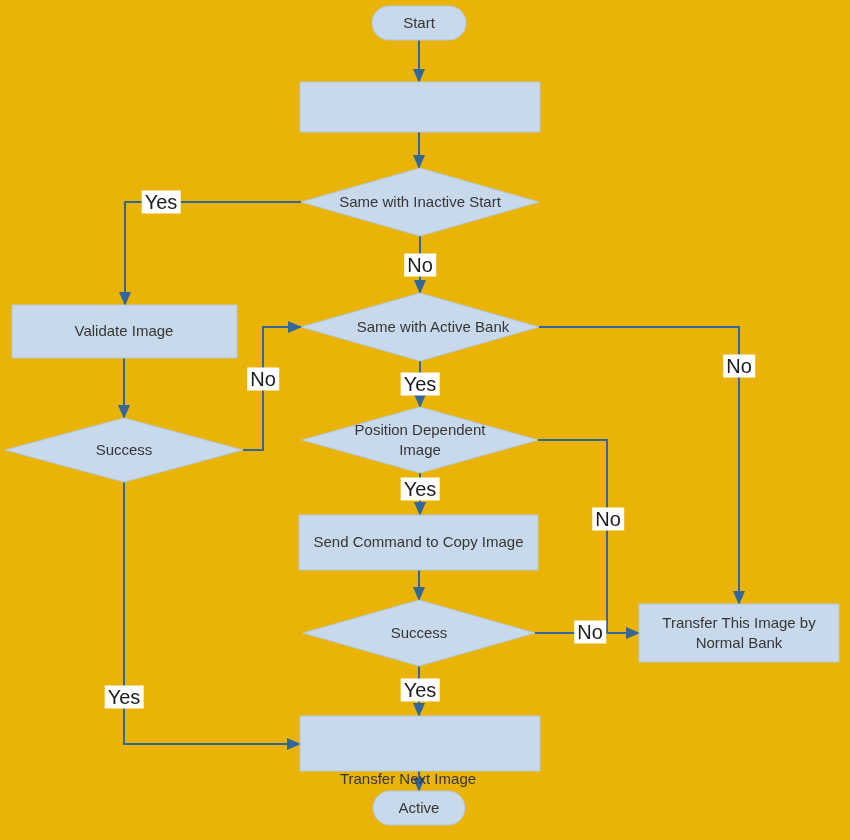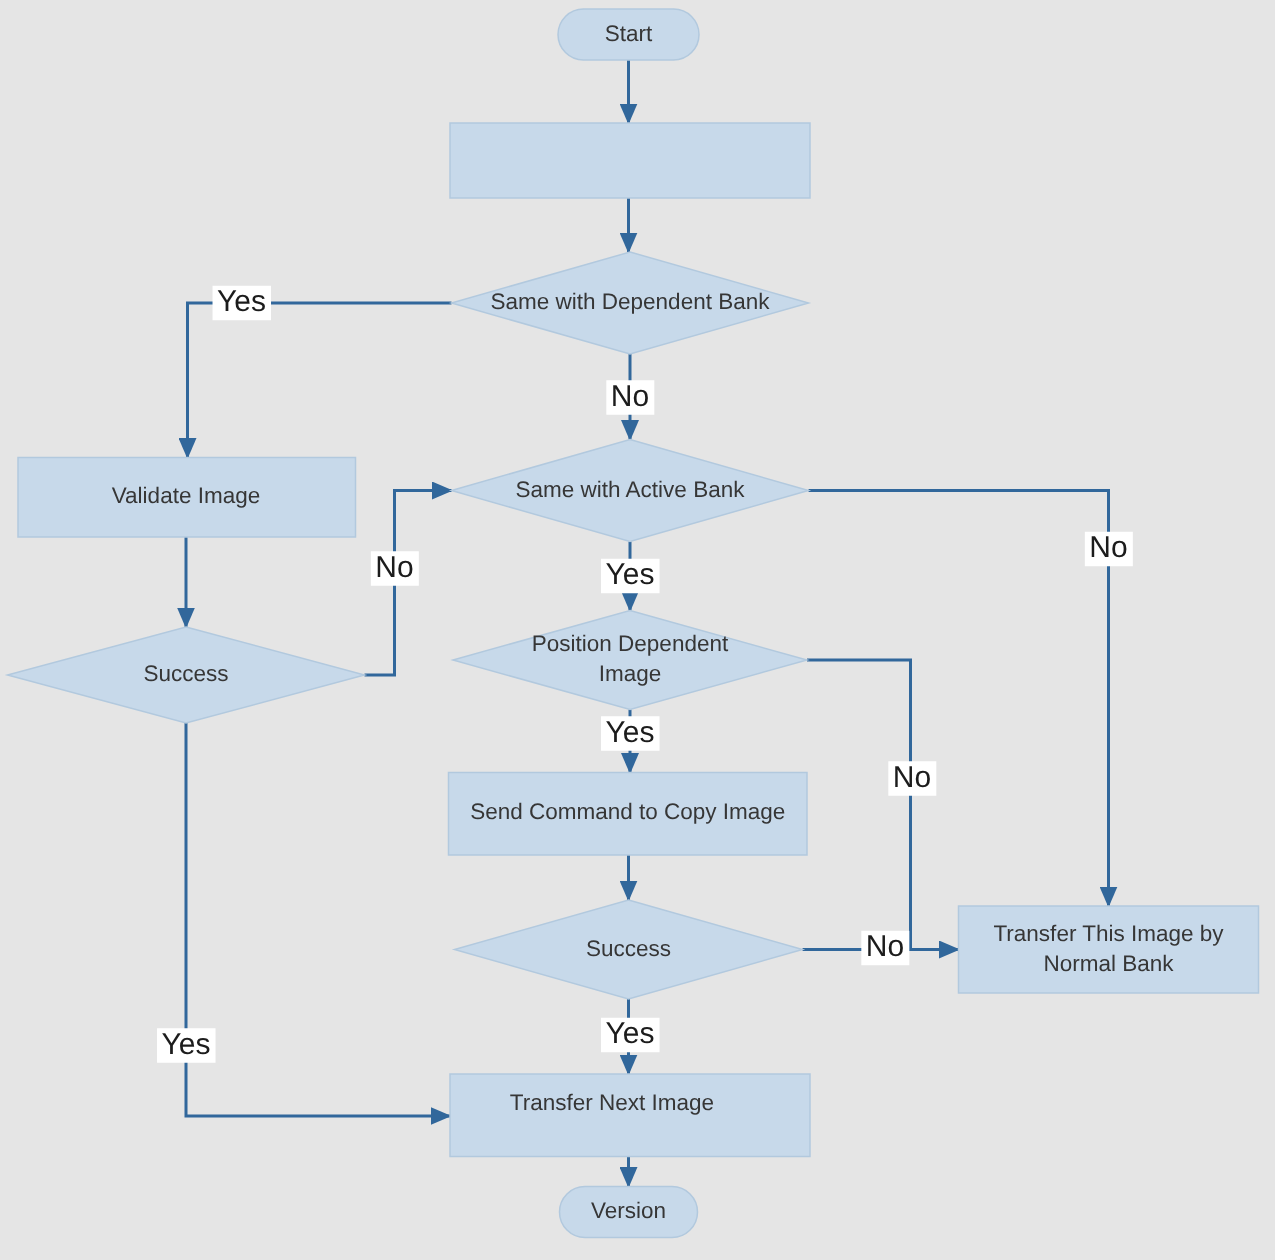--- a/index.html
+++ b/index.html
@@ -1,21 +1,21 @@
 <!DOCTYPE html>
 <html><head>
 <meta charset="utf-8">
 <style>
   html, body { margin: 0; padding: 0; background: #ffffff; }
   #canvas {
     position: relative;
     width: 850px;
     height: 840px;
     font-family: "Liberation Sans", sans-serif;
-    background: #e5e5e5;
+    background: #eab308;
     overflow: hidden;
   }
   #wires { position: absolute; left: 0; top: 0; }
   .nlabel {
     position: absolute;
     display: flex;
     align-items: center;
     justify-content: center;
     text-align: center;
     font-size: 15px;
@@ -75,30 +75,30 @@
       <polygon points="420,407 538,440 420,473 302,440"></polygon>
       <rect x="299" y="515" width="239" height="55"></rect>
       <polygon points="419,600 535,633 419,666 303,633"></polygon>
       <rect x="639" y="604" width="200" height="58"></rect>
       <rect x="300" y="716" width="240" height="55"></rect>
       <rect x="373" y="791" width="92" height="34" rx="17"></rect>
     </g>
   </svg>
 
   <div class="nlabel" style="left:372px; top:6px;   width:94px;  height:34px;">Start</div>
-  <div class="nlabel" style="left:301px; top:168px; width:238px; height:68px;">Same with Dependent Bank</div>
+  <div class="nlabel" style="left:301px; top:168px; width:238px; height:68px;">Same with Inactive Start</div>
   <div class="nlabel" style="left:12px;  top:305px; width:224px; height:53px;">Validate Image</div>
   <div class="nlabel" style="left:5px;   top:418px; width:238px; height:64px;">Success</div>
-  <div class="nlabel" style="left:301px; top:293px; width:238px; height:68px;text-align:center;">Same with Active Bank</div>
+  <div class="nlabel" style="left:314px; top:293px; width:238px; height:68px;text-align:center;">Same with Active Bank</div>
   <div class="nlabel" style="left:299px; top:515px; width:239px; height:55px;">Send Command to Copy Image</div>
   <div class="nlabel" style="left:340px; top:407px; width:160px; height:66px;">Position Dependent Image</div>
   <div class="nlabel" style="left:303px; top:600px; width:232px; height:66px;">Success</div>
   <div class="nlabel" style="left:649px; top:604px; width:180px; height:58px;">Transfer This Image by Normal Bank</div>
-  <div class="nlabel" style="left:300px; top:709px; width:216px; height:55px;">Transfer Next Image</div>
-  <div class="nlabel" style="left:373px; top:791px; width:92px;  height:34px;">Version</div>
+  <div class="nlabel" style="left:300px; top:752px; width:216px; height:55px;">Transfer Next Image</div>
+  <div class="nlabel" style="left:373px; top:791px; width:92px;  height:34px;">Active</div>
 
   <span class="elabel" style="left:161px; top:202px;">Yes</span>
   <span class="elabel" style="left:420px; top:265px;">No</span>
   <span class="elabel" style="left:263px; top:379px;">No</span>
   <span class="elabel" style="left:124px; top:697px;">Yes</span>
   <span class="elabel" style="left:420px; top:384px;">Yes</span>
   <span class="elabel" style="left:739px; top:366px;">No</span>
   <span class="elabel" style="left:420px; top:489px;">Yes</span>
   <span class="elabel" style="left:608px; top:519px;">No</span>
   <span class="elabel" style="left:590px; top:632px;">No</span>

